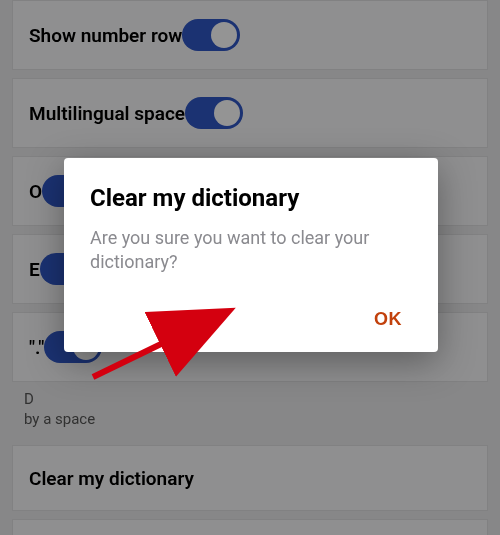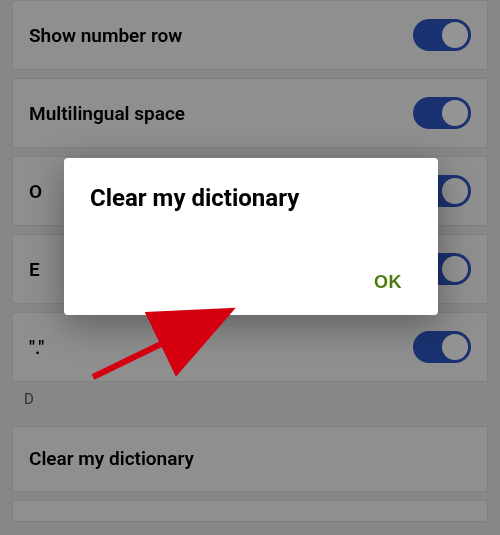--- a/index.html
+++ b/index.html
@@ -10,21 +10,21 @@
       position: relative;
     }
     .settings-list { width: 100%; }
     .settings-row {
       background: #f7f7f8;
       border: 1px solid #dedfe0;
       margin: 0 12px 8px 12px;
       padding: 18px 16px;
       display: flex;
       align-items: center;
-      justify-content: space-between;
+      justify-content: flex-start;
       min-height: 66px;
     }
     .settings-row .label {
       font-size: 19px;
       font-weight: 600;
       color: #000;
       white-space: nowrap;
       overflow: hidden;
     }
     .hint {
@@ -80,25 +80,24 @@
       display: flex;
       justify-content: flex-end;
       gap: 40px;
       padding-right: 6px;
     }
     .dialog-btn {
       background: none;
       border: none;
       font-size: 18px;
       font-weight: 700;
-      color: #4d7c0f;
+      color: #c2410c;
       cursor: pointer;
       letter-spacing: 0.5px;
       padding: 8px 4px;
-      margin-top: 38px;
     }
     .arrow {
       position: absolute;
       left: 85px; top: 295px;
       width: 160px; height: 90px;
       pointer-events: none;
     }
   </style>
 </head>
 <body>
@@ -125,34 +124,36 @@
     <span class="toggle"></span>
   </div>
 
   <div class="settings-row">
     <span class="label">"."</span>
     <span class="toggle"></span>
   </div>
 
   <div class="hint">
     <span>D</span><br>
+    <span>by a space</span>
   </div>
 
   <div class="settings-row">
     <span class="label">Clear my dictionary</span>
   </div>
 
   <div class="settings-row" style="margin-bottom:0; min-height:20px; padding:10px 16px;"></div>
 
 </div>
 
 <div class="scrim"></div>
 
 <div class="dialog">
   <div class="dialog-title">Clear my dictionary</div>
+  <div class="dialog-message">Are you sure you want to clear your dictionary?</div>
   <div class="dialog-actions">
     <button class="dialog-btn">OK</button>
   </div>
 </div>
 
 <svg class="arrow" viewBox="0 0 160 90">
   <defs>
     <marker id="ahead" markerWidth="14" markerHeight="12" refX="12" refY="6" orient="auto">
       <polygon points="0,0 14,6 0,12" fill="#d4000f"></polygon>
     </marker>

